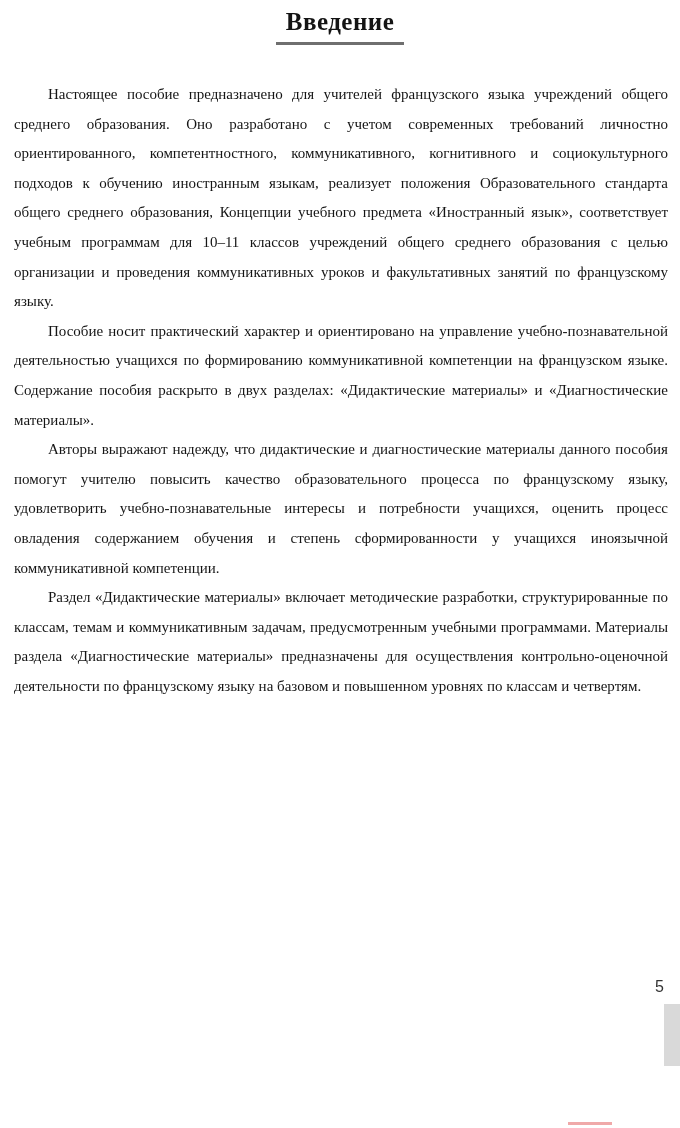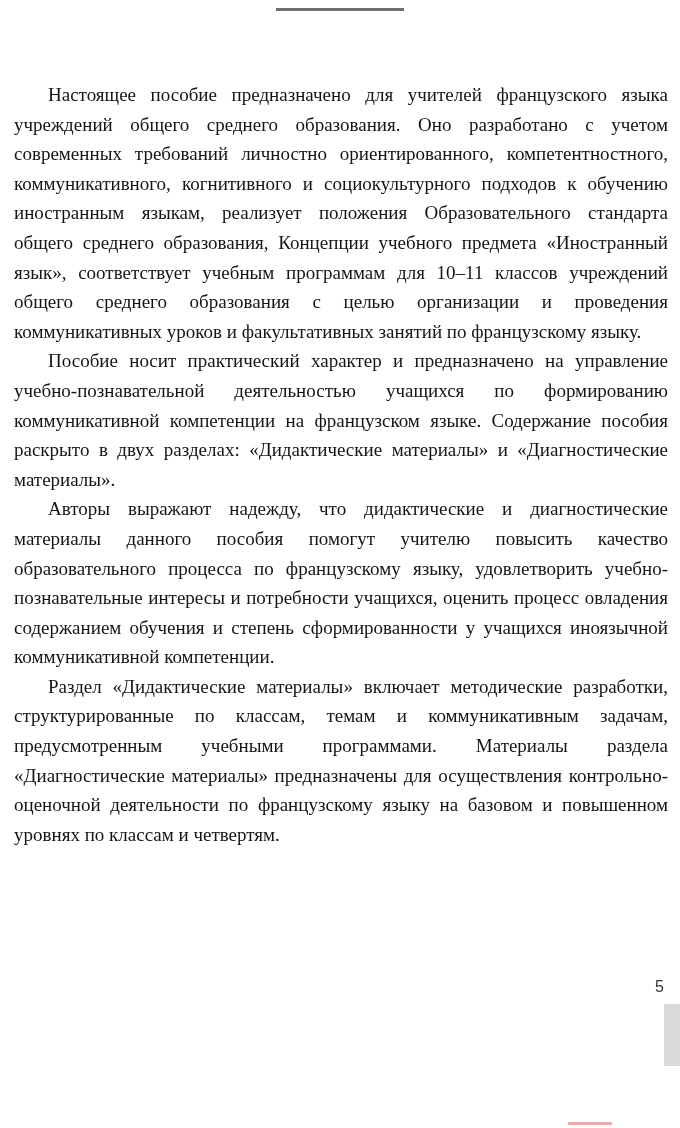--- a/index.html
+++ b/index.html
@@ -42,21 +42,21 @@
     margin: 2px auto 0 auto;
   }
   .body-text {
     position: absolute;
     left: 14px;
     top: 80px;
     width: 654px;
   }
   p.para {
     margin: 0;
-    font-size: 19px;
+    font-size: 15px;
     line-height: 29.6px;
     text-align: justify;
     text-justify: inter-word;
     text-indent: 34px;
     color: #151515;
     hyphens: manual;
   }
   p.para + p.para {
     margin-top: 0px;
   }
@@ -84,26 +84,27 @@
     height: 3px;
     background: #f0a9a9;
   }
 </style>
 </head>
 <body>
 
 <div class="page">
 
   <div class="title-block">
+    <div class="title">Введение</div>
     <div class="title-rule"></div>
   </div>
 
   <div class="body-text">
     <p class="para">Настоящее пособие предназначено для учителей французского языка учреждений общего среднего образования. Оно разработано с учетом современных требований личностно ориентированного, компетентностного, коммуникативного, когнитивного и социокультурного подходов к обучению иностранным языкам, реализует положения Образовательного стандарта общего среднего образования, Концепции учебного предмета «Иностранный язык», соответствует учебным программам для 10–11 классов учреждений общего среднего образования с целью организации и проведения коммуникативных уроков и факультативных занятий по французскому языку.</p>
-    <p class="para">Пособие носит практический характер и предназначено на управление учебно-познавательной деятельностью учащихся по формированию коммуникативной компетенции на французском языке. Содержание пособия раскрыто в двух разделах: «Дидактические материалы» и «Диагностические материалы».</p>
+    <p class="para">Пособие носит практический характер и ориентировано на управление учебно-познавательной деятельностью учащихся по формированию коммуникативной компетенции на французском языке. Содержание пособия раскрыто в двух разделах: «Дидактические материалы» и «Диагностические материалы».</p>
     <p class="para">Авторы выражают надежду, что дидактические и диагностические материалы данного пособия помогут учителю повысить качество образовательного процесса по французскому языку, удовлетворить учебно-познавательные интересы и потребности учащихся, оценить процесс овладения содержанием обучения и степень сформированности у учащихся иноязычной коммуникативной компетенции.</p>
     <p class="para">Раздел «Дидактические материалы» включает методические разработки, структурированные по классам, темам и коммуникативным задачам, предусмотренным учебными программами. Материалы раздела «Диагностические материалы» предназначены для осуществления контрольно-оценочной деятельности по французскому языку на базовом и повышенном уровнях по классам и четвертям.</p>
   </div>
 
   <div class="page-number">5</div>
   <div class="edge-mark"></div>
   <div class="bottom-mark"></div>
 
 </div>
 

